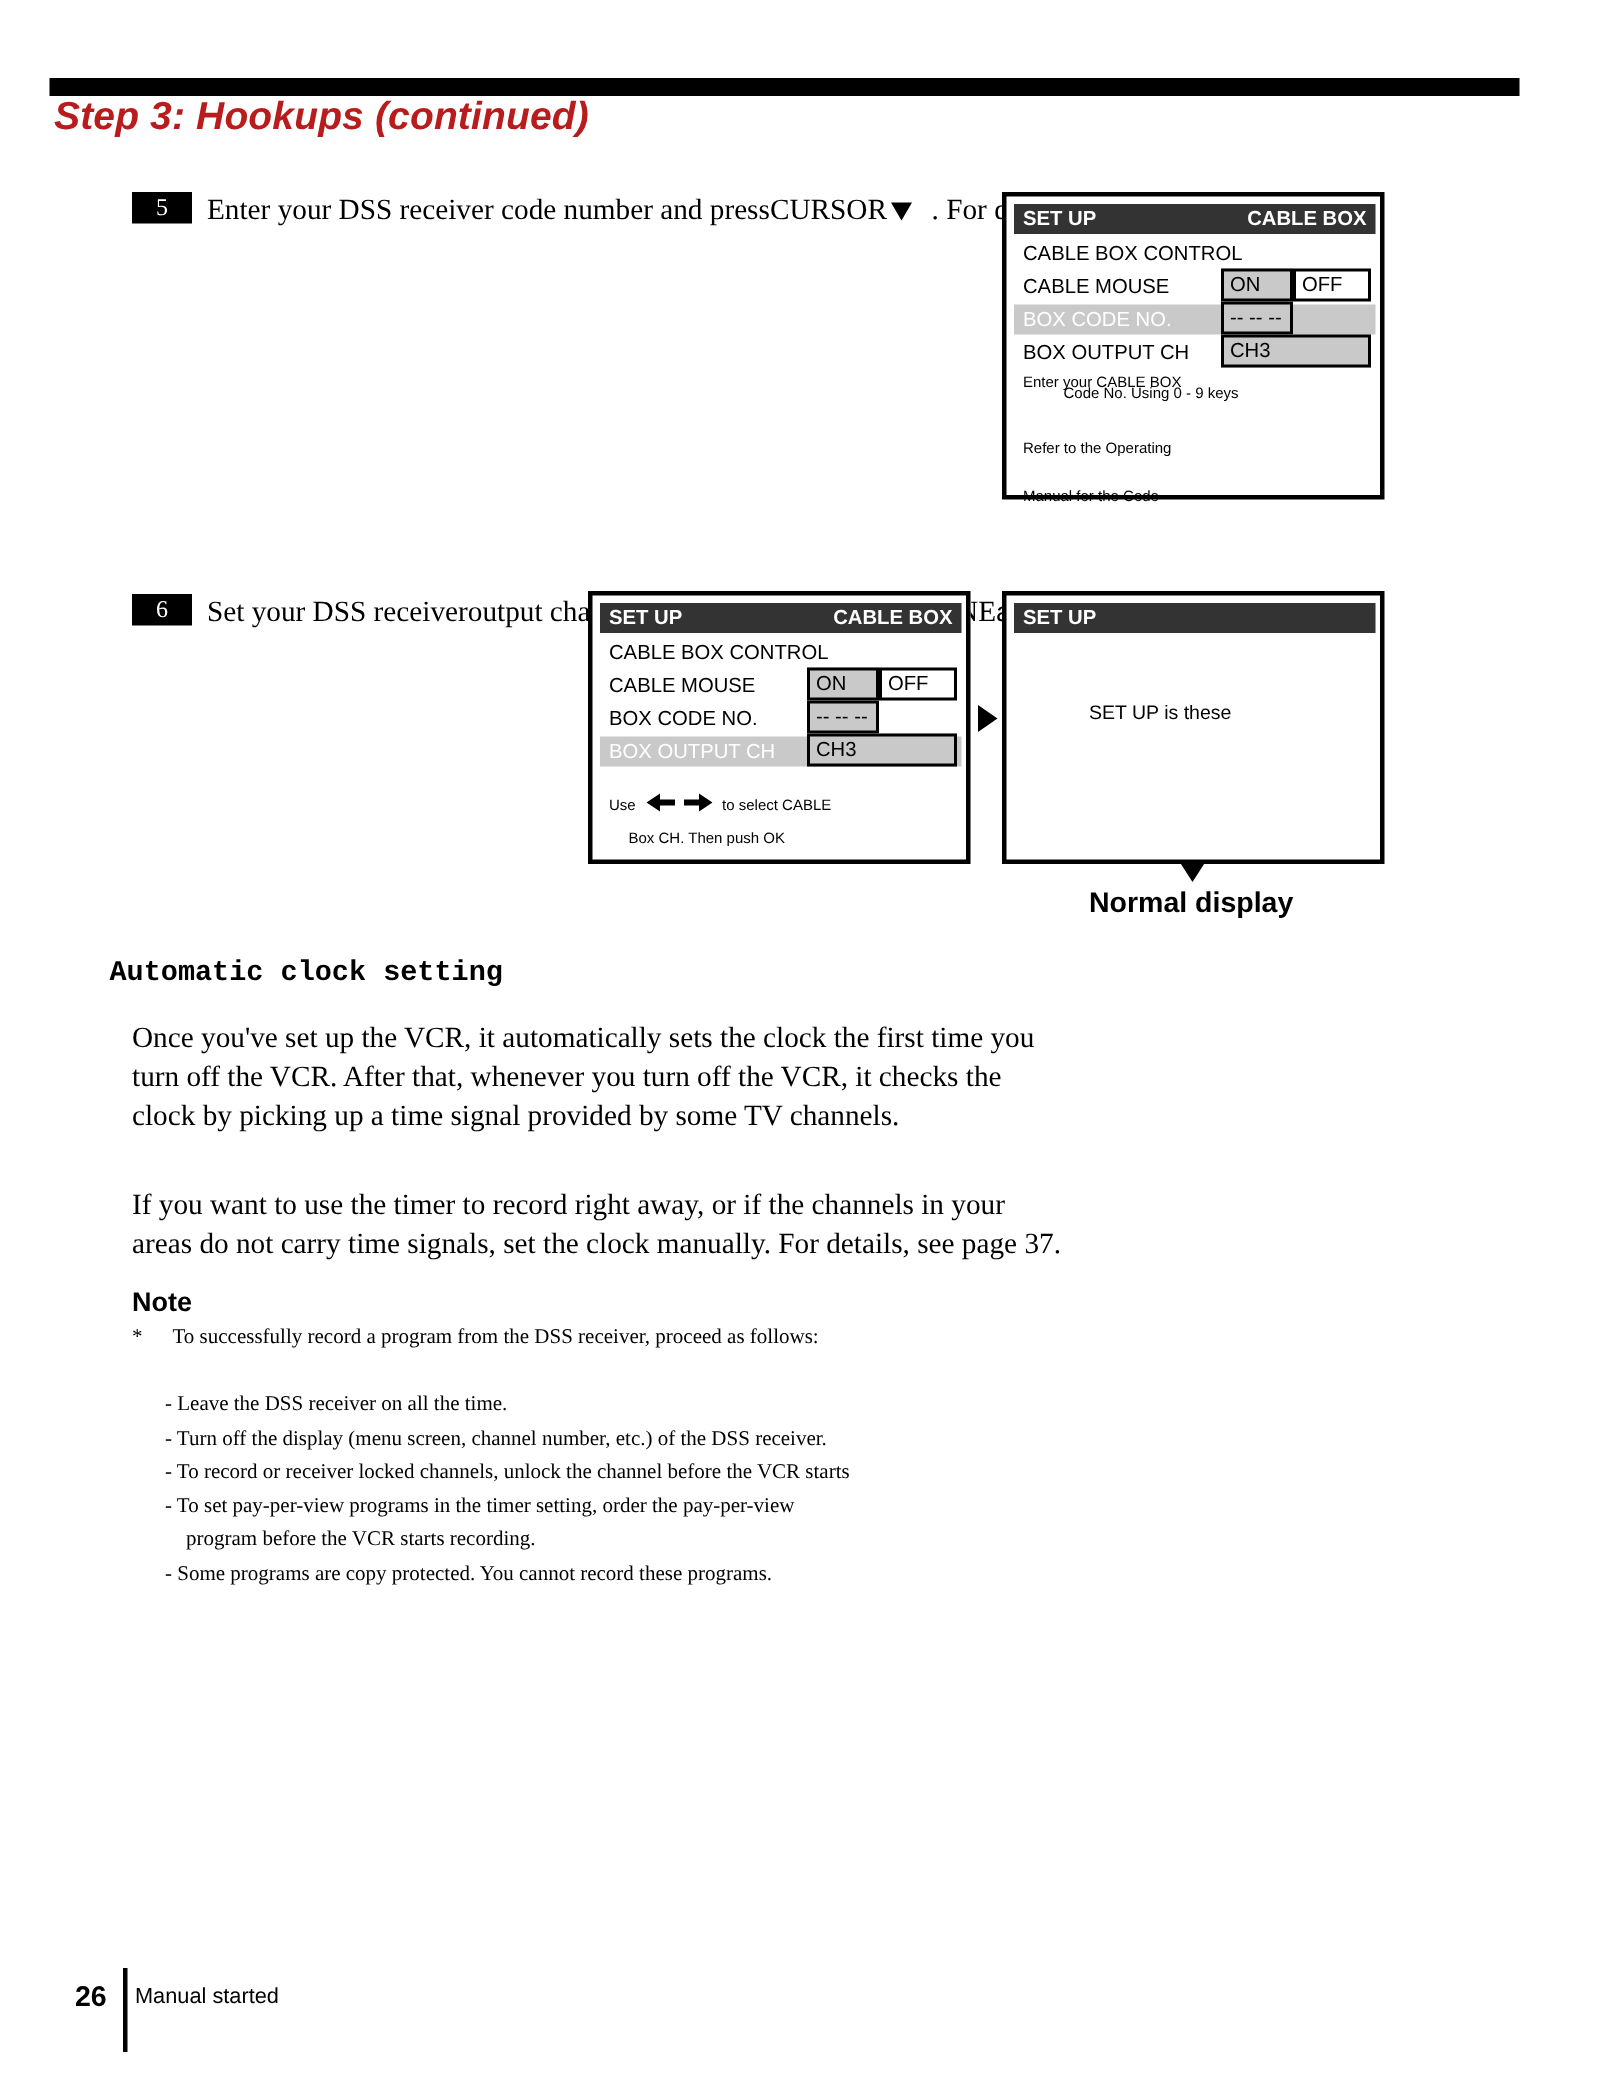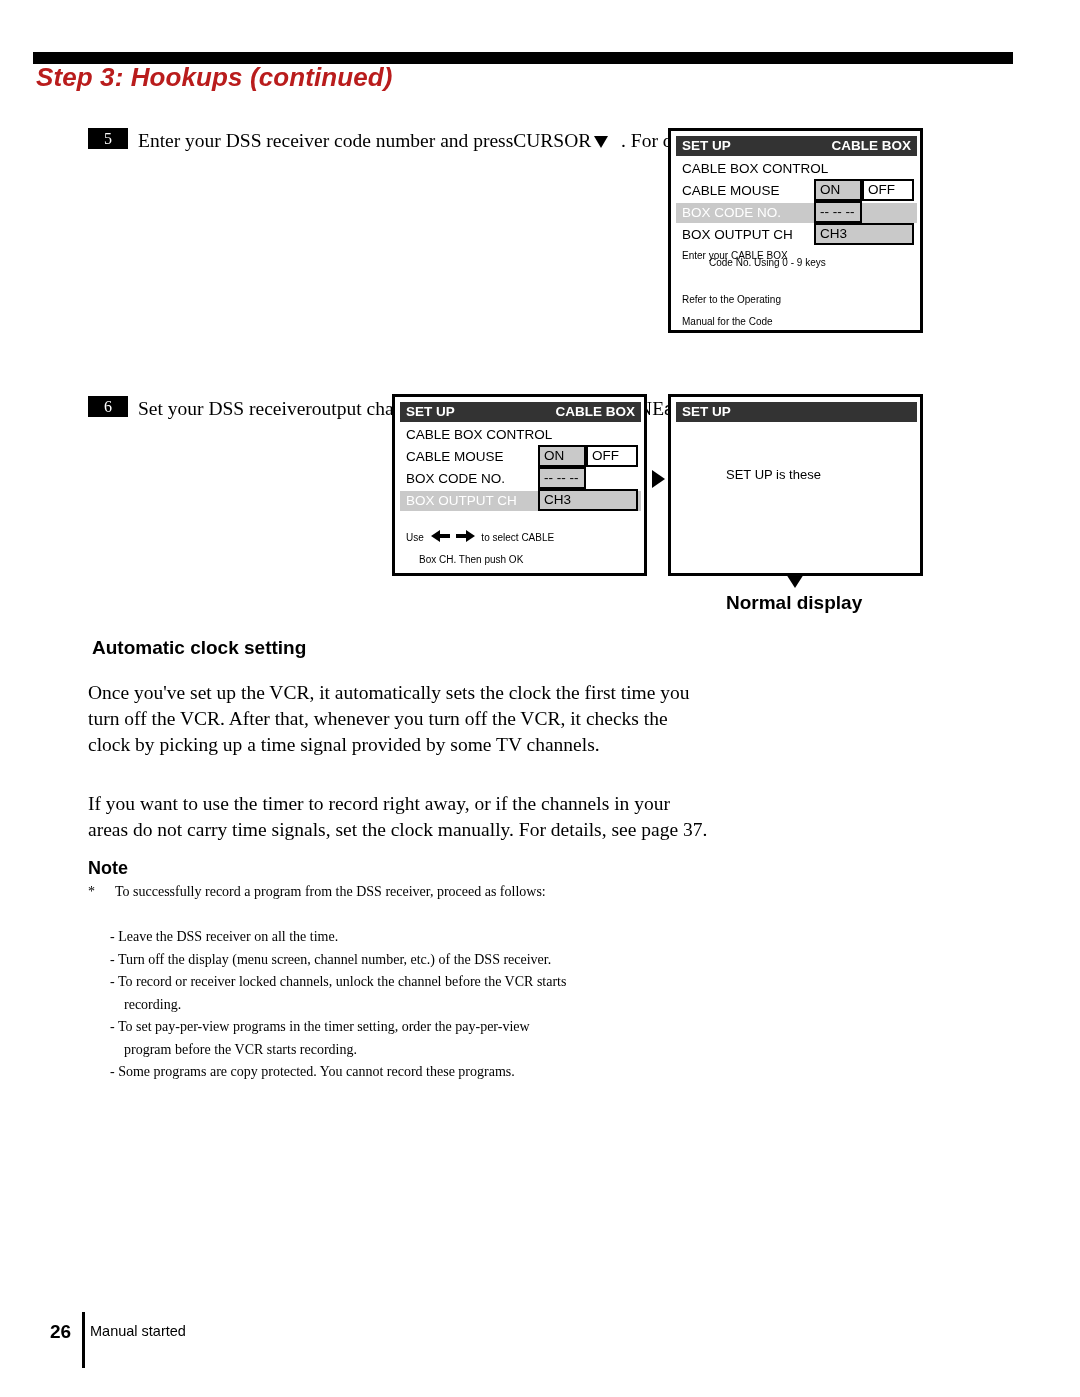--- a/index.html
+++ b/index.html
@@ -245,21 +245,21 @@
   </div>
 
   <div class="osd-val gray" style="left:143px; top:48px; width:48px; height:22px;">ON</div>
   <div class="osd-val" style="left:191px; top:48px; width:52px; height:22px;">OFF</div>
   <div class="osd-val gray" style="left:143px; top:70px; width:48px; height:22px;">-- -- --</div>
   <div class="osd-val gray" style="left:143px; top:92px; width:100px; height:22px;">CH3</div>
 
   <div class="osd-help" style="left:11px; top:114px;">Enter   your   CABLE BOX</div>
   <div class="osd-help" style="left:11px; top:121px;margin-left:27px;">Code   No.   Using   0 - 9   keys</div>
   <div class="osd-help" style="left:11px; top:158px;">Refer   to   the   Operating</div>
-  <div class="osd-help" style="left:11px; top:180px;text-align:right;">Manual   for   the   Code</div>
+  <div class="osd-help" style="left:11px; top:190px;text-align:right;">Manual   for   the   Code</div>
 </div>
 
 <div class="step" style="left:88px; top:396px;">
   <span class="step-num">6</span><span class="step-body"><span class="ln">Set your DSS receiver</span><span class="ln">output channel (BOX</span><span class="ln">OUTPUT CH) to LINE</span><span class="ln sans-line">and press OK.</span></span>
 </div>
 
 <div class="osd" style="left:392px; top:394px; width:255px; height:182px;">
   <div class="osd-title" style="left:5px; top:5px; width:241px; height:20px;">
     <span>SET UP</span>
     <span>CABLE BOX</span>
@@ -302,42 +302,41 @@
   <div class="osd-title" style="left:5px; top:5px; width:241px; height:20px;">
     <span>SET UP</span>
     <span></span>
   </div>
   <div class="osd-center" style="left:55px; top:70px;">SET   UP   is   these</div>
 </div>
 
 <div class="down-tri" style="left:786px; top:574px;"></div>
 <div class="normal-display" style="left:726px; top:592px;">Normal display</div>
 
-<div class="section-head" style="left:92px; top:637px;">Automatic clock setting</div>
+<div class="section-head" style="left:73px; top:637px;font-family:Liberation Mono, monospace;">Automatic clock setting</div>
 
 <div class="para" style="left:88px; top:680px;">
   <span class="ln">Once you've set up the VCR, it automatically sets the clock the first time you</span>
   <span class="ln">turn off the VCR.  After that, whenever you turn off the VCR, it checks the</span>
   <span class="ln">clock by picking up a time signal provided by some TV channels.</span>
 </div>
 
 <div class="para" style="left:88px; top:791px;">
   <span class="ln">If you want to use the timer to record right away, or if the channels in your</span>
   <span class="ln">areas do not carry time signals, set the clock manually.  For details, see page 37.</span>
 </div>
 
 <div class="note-head" style="left:88px; top:858px;">Note</div>
 <div class="note-star" style="left:88px; top:884px;">*</div>
 <div class="note-intro" style="left:115px; top:884px;">To successfully record a program from the DSS receiver, proceed as follows:</div>
 
 <div class="note-list" style="left:110px; top:926px;">
   <span class="ln">- Leave the DSS receiver on all the time.</span>
   <span class="ln">- Turn off the display (menu screen, channel number, etc.) of the DSS receiver.</span>
   <span class="ln">- To record or receiver locked channels, unlock the channel before the VCR starts</span>
-  <span class="ln cont">recording.</span>
   <span class="ln">- To set pay-per-view programs in the timer setting, order the pay-per-view</span>
   <span class="ln cont">program before the VCR starts recording.</span>
   <span class="ln">- Some programs are copy protected.  You cannot record these programs.</span>
 </div>
 
 <div class="footer-page" style="left:38px; top:1321px;">26</div>
 <div class="footer-rule" style="left:82px; top:1312px; height:56px;"></div>
 <div class="footer-text" style="left:90px; top:1323px;">Manual started</div>
 
 </body></html>

